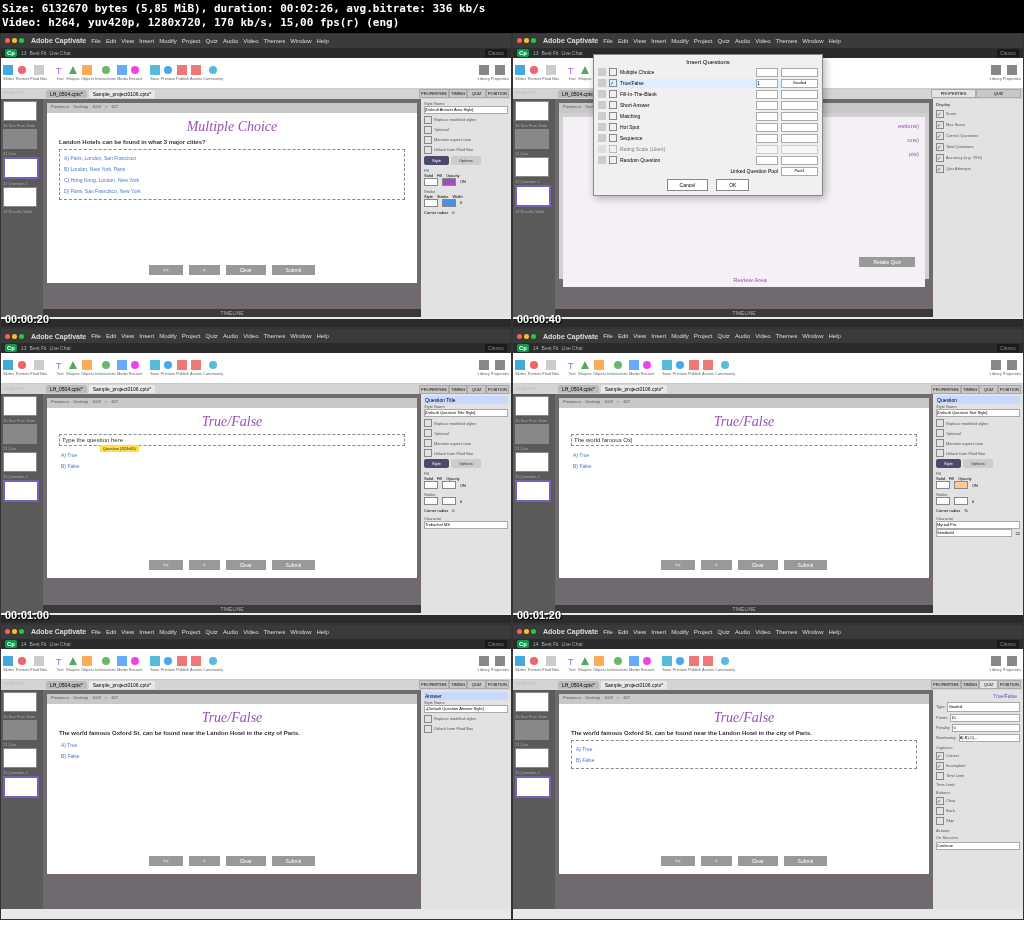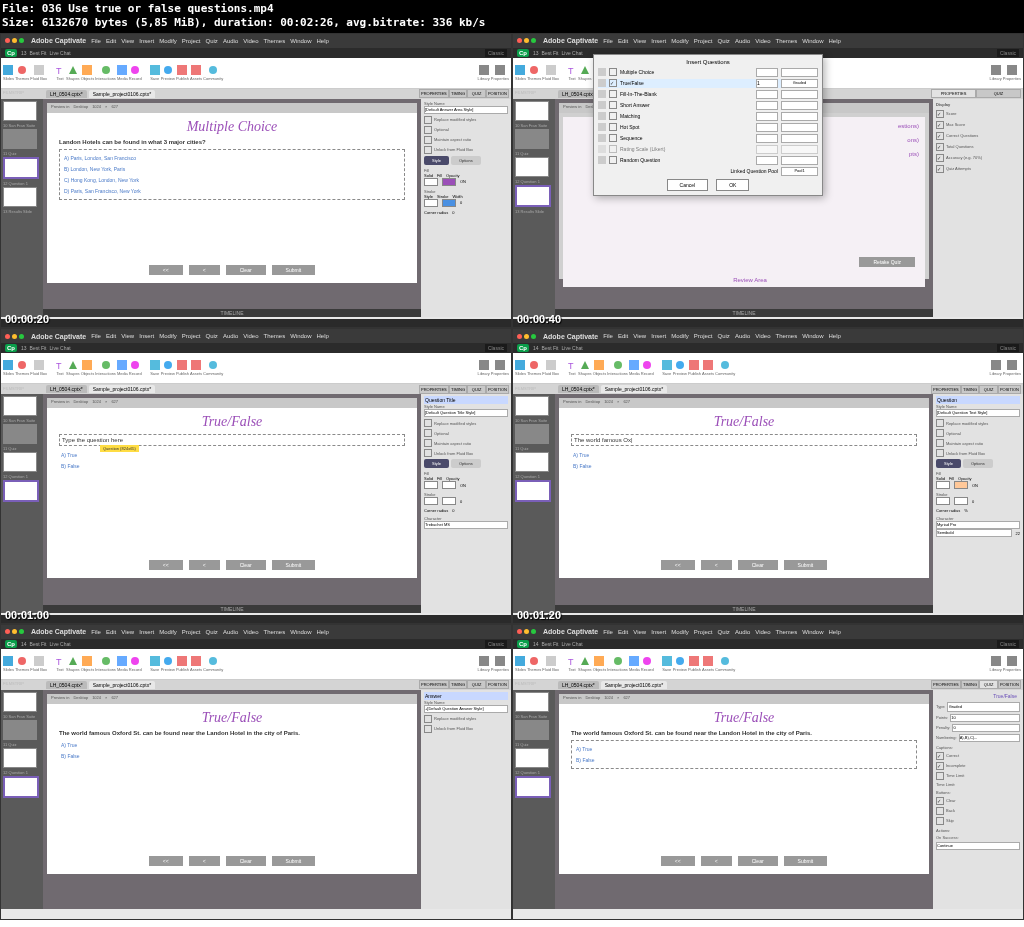--- a/index.html
+++ b/index.html
@@ -77,22 +77,22 @@
 .review-inner{background:#f5f0f5;height:100%;padding:6px;position:relative}
 .check-list{padding:3px}
 .check-list .props-row{margin:3px 0}
 .tf-link{color:#6a4fb8;font-size:5px;text-align:right;padding:1px 3px}
 .type-graded{border:1px solid #aaa;padding:1px;font-size:4px}
 </style>
 </head>
 <body>
 
 <div class="header">
-<div>File: 036 Use true or false questions.mp4</div>
 <div>Size: 6132670 bytes (5,85 MiB), duration: 00:02:26, avg.bitrate: 336 kb/s</div>
+<div>Video: h264, yuv420p, 1280x720, 170 kb/s, 15,00 fps(r) (eng)</div>
 </div>
 
 <div class="grid">
 
 <div class="frame">
 <div class="ts">00:00:20</div>
 <div class="menubar">
 <div class="dots">
           <span class="dot r"></span>
           <span class="dot y"></span>

